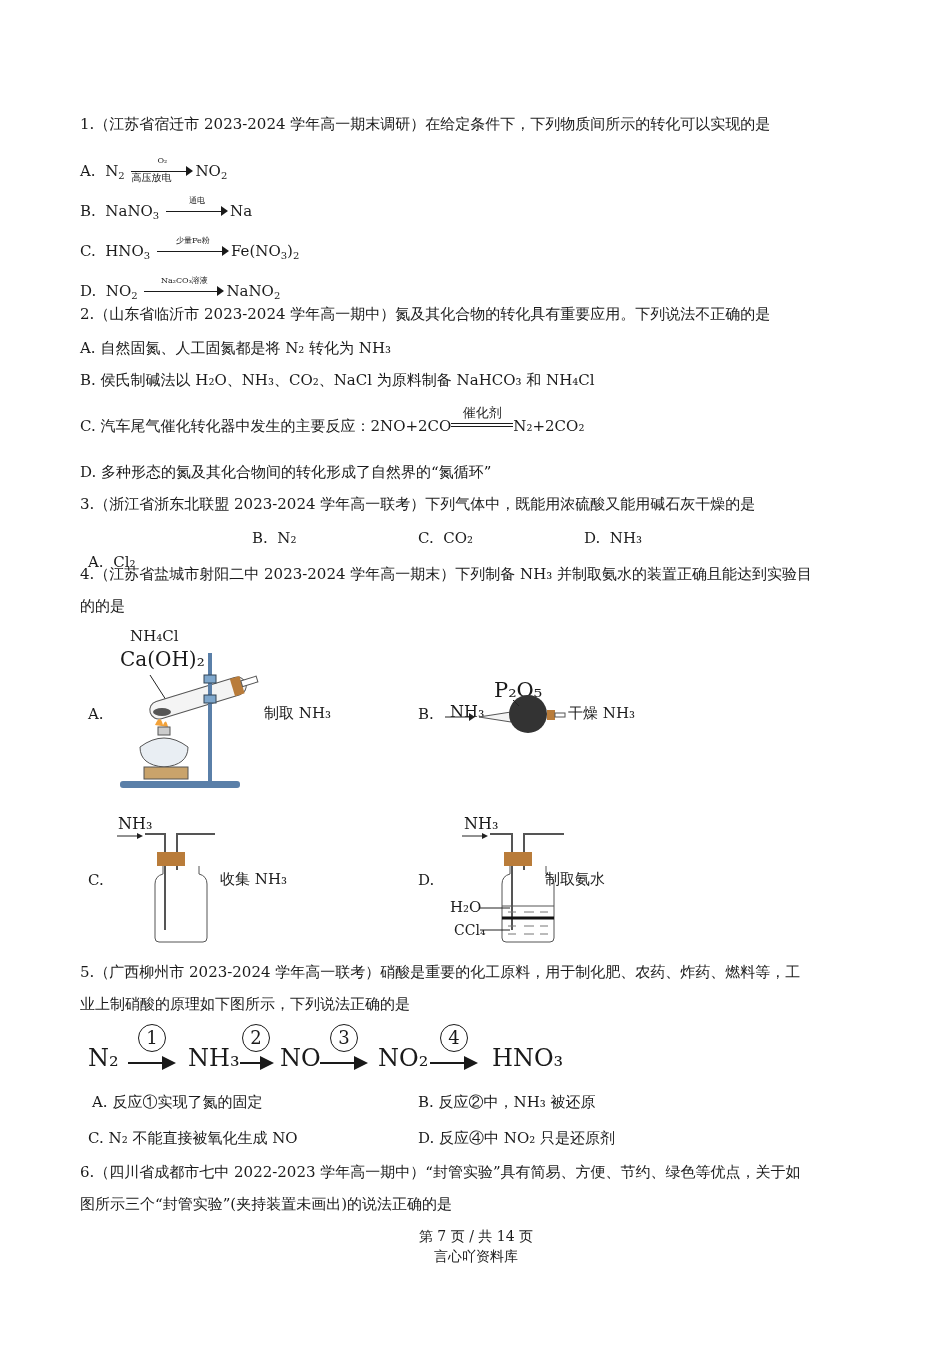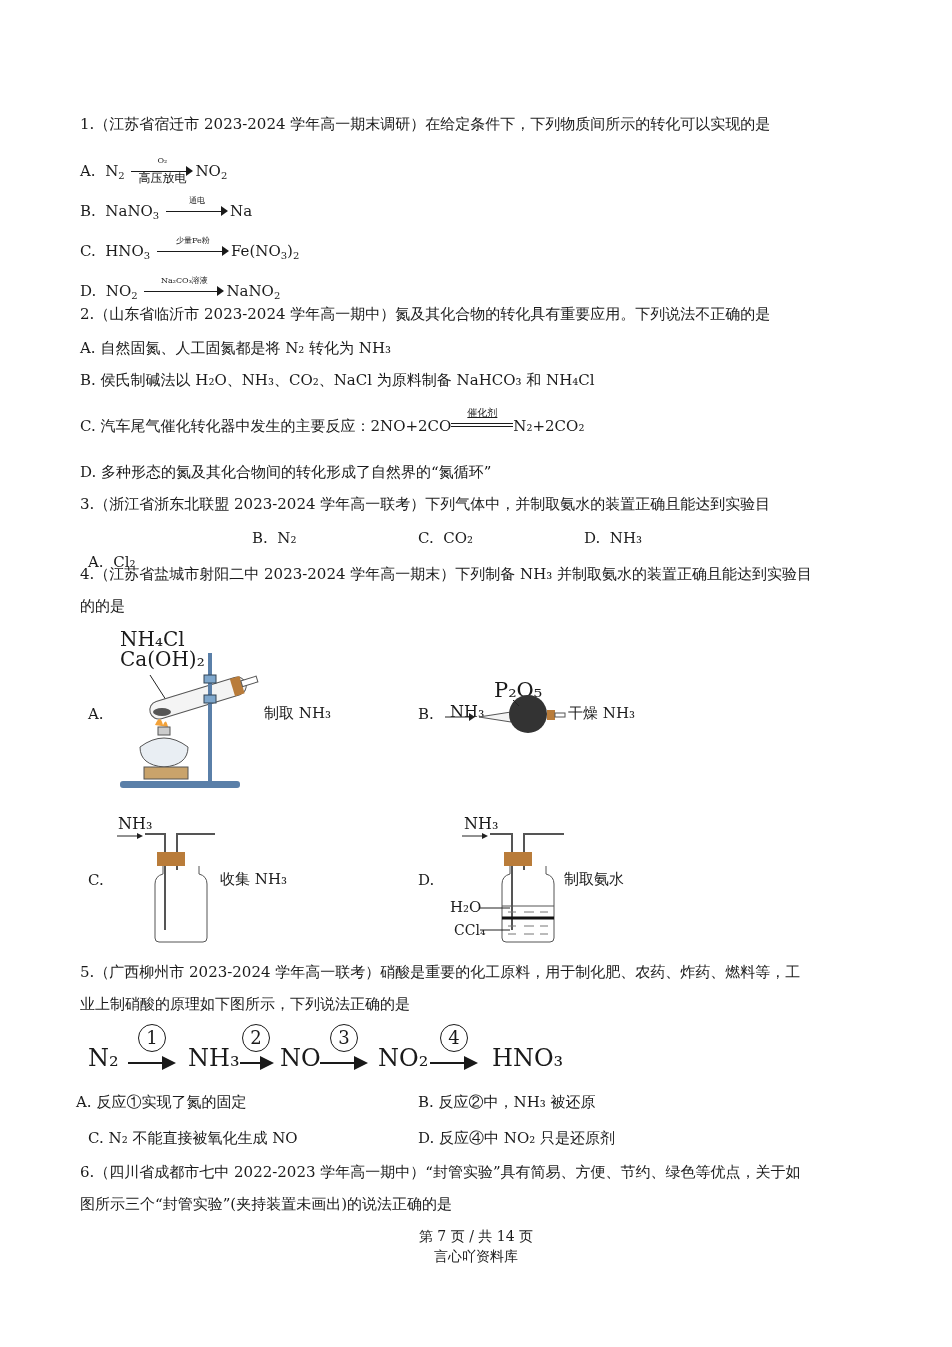--- a/index.html
+++ b/index.html
@@ -3,25 +3,25 @@
 <meta charset="utf-8">
 <style>
   html, body { margin:0; padding:0; background:#ffffff; }
   body { width:952px; height:1347px; position:relative; overflow:hidden;
          font-family:"DejaVu Serif","Liberation Serif",serif; color:#1a1a1a; font-size:15px; }
   .line { position:absolute; left:80px; white-space:nowrap; line-height:20px; }
   .opt { position:absolute; white-space:nowrap; line-height:20px; }
   sub { font-size:10px; vertical-align:-3px; line-height:0; }
   .rx { display:inline-block; position:relative; width:62px; height:20px; vertical-align:middle; margin:12px 2px; }
   .rx .top { position:absolute; left:0; right:0; top:-6px; font-size:8px; text-align:center; line-height:10px; }
-  .rx .bot { position:absolute; left:0; right:0; top:11px; font-size:12px; text-align:center; line-height:10px; }
+  .rx .bot { position:absolute; left:0; right:0; top:11px; font-size:10px; text-align:left; line-height:10px; }
   .rx .shaft { position:absolute; left:0; right:6px; top:9px; border-top:1px solid #1a1a1a; }
   .rx .head { position:absolute; right:0; top:4px; width:0; height:0; border-left:7px solid #1a1a1a; border-top:5px solid transparent; border-bottom:5px solid transparent; }
   .eqsign { display:inline-block; position:relative; width:62px; height:20px; vertical-align:middle; }
-  .eqsign .top { position:absolute; left:0; right:0; top:-14px; font-size:10px; text-align:center;text-decoration:underline; }
+  .eqsign .top { position:absolute; left:0; right:0; top:-14px; font-size:13px; text-align:center; }
   .eqsign .l1 { position:absolute; left:0; right:0; top:6px; border-top:1px solid #1a1a1a; }
   .eqsign .l2 { position:absolute; left:0; right:0; top:9px; border-top:1px solid #1a1a1a; }
   .fig { position:absolute; }
   .cap { position:absolute; white-space:nowrap; font-size:15px; }
   .flow { position:absolute; left:88px; top:1024px; height:56px; width:560px; font-size:24px; }
   .flow .sp { position:absolute; top:20px; white-space:nowrap; }
   .flow .arr { position:absolute; top:0; width:48px; height:50px; }
   .flow .arr .num { position:absolute; left:10px; top:0; width:26px; height:26px; border:1.5px solid #1a1a1a; border-radius:50%; font-size:18px; text-align:center; line-height:26px; }
   .flow .arr .shaft { position:absolute; left:0; right:10px; top:38px; border-top:2px solid #1a1a1a; }
   .flow .arr .head { position:absolute; right:0; top:32px; width:0; height:0; border-left:14px solid #1a1a1a; border-top:7px solid transparent; border-bottom:7px solid transparent; }
@@ -68,35 +68,35 @@
   <span>B.</span>&nbsp;<span>侯氏制碱法以 H₂O、NH₃、CO₂、NaCl 为原料制备 NaHCO₃ 和 NH₄Cl</span>
 </div>
 <div class="line" style="top:416px">
   <span>C.</span>&nbsp;<span>汽车尾气催化转化器中发生的主要反应：2NO+2CO</span><span class="eqsign"><span class="top">催化剂</span><span class="l1"></span><span class="l2"></span></span><span>N₂+2CO₂</span>
 </div>
 <div class="line" style="top:462px">
   <span>D.</span>&nbsp;<span>多种形态的氮及其化合物间的转化形成了自然界的“氮循环”</span>
 </div>
 
 <div class="line" style="top:494px">
-  <span>3.</span><span>（浙江省浙东北联盟 2023-2024 学年高一联考）</span><span>下列气体中，并制取氨水的装置正确且能达到实验目</span>
+  <span>3.</span><span>（浙江省浙东北联盟 2023-2024 学年高一联考）</span><span>下列气体中，既能用浓硫酸又能用碱石灰干燥的是</span>
 </div>
 <div class="opt" style="left:88px;top:552px"><span>A.</span>&nbsp;&nbsp;<span>Cl₂</span></div>
 <div class="opt" style="left:252px;top:528px"><span>B.</span>&nbsp;&nbsp;<span>N₂</span></div>
 <div class="opt" style="left:418px;top:528px"><span>C.</span>&nbsp;&nbsp;<span>CO₂</span></div>
 <div class="opt" style="left:584px;top:528px"><span>D.</span>&nbsp;&nbsp;<span>NH₃</span></div>
 
 <div class="line" style="top:564px">
   <span>4.</span><span>（江苏省盐城市射阳二中 2023-2024 学年高一期末）</span><span>下列制备 NH₃ 并制取氨水的装置正确且能达到实验目</span>
 </div>
 <div class="line" style="top:596px"><span>的的是</span></div>
 
 <div class="opt" style="left:88px;top:704px"><span>A.</span></div>
 <div class="fig" style="left:110px;top:625px;width:160px;height:170px">
-  <div class="cap" style="left:10px;top:2px;font-size:20px">NH₄Cl</div>
+  <div class="cap" style="left:20px;top:2px;font-size:15px">NH₄Cl</div>
   <div class="cap" style="left:10px;top:22px;font-size:20px">Ca(OH)₂</div>
   <svg width="160" height="170" style="position:absolute;left:0;top:0">
     <line x1="40" y1="50" x2="58" y2="78" stroke="#222" stroke-width="1"></line>
     <g transform="rotate(-17 95 72)">
       <rect x="38" y="62" width="100" height="18" rx="9" fill="#f4f4f4" stroke="#555"></rect>
       <rect x="124" y="62" width="10" height="18" fill="#b97c3a"></rect>
       <rect x="134" y="67" width="16" height="6" fill="#fff" stroke="#555"></rect>
     </g>
     <ellipse cx="52" cy="87" rx="9" ry="4" fill="#555"></ellipse>
     <rect x="98" y="28" width="4" height="132" fill="#5a7fa8"></rect>
@@ -157,21 +157,21 @@
       <line x1="64" y1="82" x2="74" y2="82"></line>
       <line x1="80" y1="82" x2="88" y2="82"></line>
   <line x1="48" y1="96" x2="56" y2="96"></line>
       <line x1="64" y1="96" x2="74" y2="96"></line>
       <line x1="80" y1="96" x2="88" y2="96"></line>
   <line x1="48" y1="104" x2="56" y2="104"></line>
       <line x1="64" y1="104" x2="74" y2="104"></line>
       <line x1="80" y1="104" x2="88" y2="104"></line>
     </g>
 </svg>
-<div class="cap" style="left:564px;top:870px">制取氨水</div>
+<div class="cap" style="left:545px;top:870px">制取氨水</div>
 
 <div class="line" style="top:962px">
   <span>5.</span><span>（广西柳州市 2023-2024 学年高一联考）</span><span>硝酸是重要的化工原料，用于制化肥、农药、炸药、燃料等，工</span>
 </div>
 <div class="line" style="top:994px"><span>业上制硝酸的原理如下图所示，下列说法正确的是</span></div>
 
 <div class="flow">
   <span class="sp" style="left:0">N₂</span>
   <div class="arr" style="left:40px">
       <span class="num">1</span>
@@ -192,21 +192,21 @@
     </div>
   <span class="sp" style="left:290px">NO₂</span>
   <div class="arr" style="left:342px">
       <span class="num">4</span>
       <span class="shaft"></span>
       <span class="head"></span>
     </div>
   <span class="sp" style="left:404px">HNO₃</span>
 </div>
 
-<div class="opt" style="left:76px;top:1092px"><span>A.</span>&nbsp;<span>反应①实现了氮的固定</span></div>
+<div class="opt" style="left:92px;top:1092px"><span>A.</span>&nbsp;<span>反应①实现了氮的固定</span></div>
 <div class="opt" style="left:418px;top:1092px"><span>B.</span>&nbsp;<span>反应②中，NH₃ 被还原</span></div>
 <div class="opt" style="left:88px;top:1128px"><span>C.</span>&nbsp;<span>N₂ 不能直接被氧化生成 NO</span></div>
 <div class="opt" style="left:418px;top:1128px"><span>D.</span>&nbsp;<span>反应④中 NO₂ 只是还原剂</span></div>
 
 <div class="line" style="top:1162px">
   <span>6.</span><span>（四川省成都市七中 2022-2023 学年高一期中）</span><span>“封管实验”具有简易、方便、节约、绿色等优点，关于如</span>
 </div>
 <div class="line" style="top:1194px"><span>图所示三个“封管实验”(夹持装置未画出)的说法正确的是</span></div>
 
 <div class="footer" style="top:1226px">第 7 页 / 共 14 页</div>

